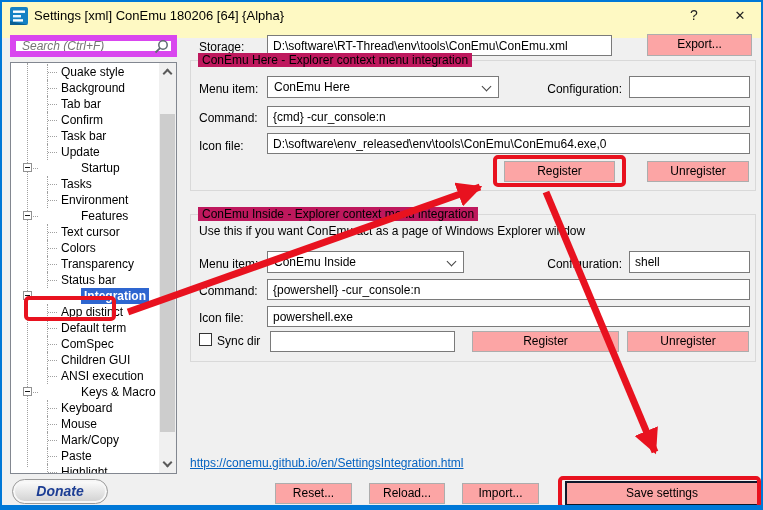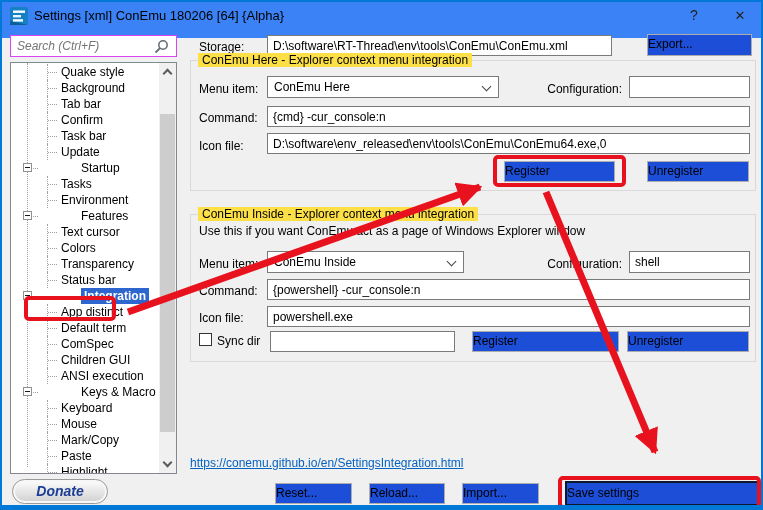--- a/index.html
+++ b/index.html
@@ -5,25 +5,25 @@
   * { margin:0; padding:0; box-sizing:border-box; }
   html,body { background:#888; }
   body { font-family:"Liberation Sans", sans-serif; }
   .window {
     position:relative; width:763px; height:510px; margin:0 auto;
     background:#f0f0f0; overflow:hidden;
     border-style:solid; border-color:#0078d7; border-width:2px 2px 5px 2px;
   }
   .abs { position:absolute; }
   
-  .titlebar { position:absolute; left:0; top:0; width:100%; height:36px; background:#3b82f6; }
+  .titlebar { position:absolute; left:0; top:0; width:100%; height:36px; background:#fef9c3; }
   .title-text { position:absolute; left:32px; top:6px; font-size:13px; color:#000; white-space:nowrap; }
   .cap-btn { position:absolute; top:2px; width:32px; height:23px; text-align:center; line-height:23px; font-size:14px; color:#222; cursor:pointer; }
   
-  .search-box { position:absolute; left:8px; top:33px; width:167px; height:22px; background:#fff; border:1px solid #d946ef; font-family:"Liberation Sans",sans-serif; font-style:italic; font-size:12px; color:#0369a1; padding:0 24px 0 6px; }
+  .search-box { position:absolute; left:8px; top:33px; width:167px; height:22px; background:#fff; border:6px solid #d946ef; font-family:"Liberation Sans",sans-serif; font-style:italic; font-size:12px; color:#0369a1; padding:0 24px 0 6px; }
   .search-glass { position:absolute; left:152px; top:37px; width:15px; height:15px; pointer-events:none; }
   .treepanel { position:absolute; left:8px; top:60px; width:167px; height:412px; background:#fff; border:1px solid #828790; overflow:hidden; }
   .treerows { position:absolute; left:0; top:1px; width:148px; }
   .trow { position:relative; height:16px; font-size:12px; line-height:16px; white-space:nowrap; cursor:default; }
   .trow.leaf::before { content:''; position:absolute; left:36px; top:0; height:16px; border-left:1px dotted #a0a0a0; }
   .trow.leaf::after  { content:''; position:absolute; left:37px; top:8px; width:9px; border-top:1px dotted #a0a0a0; }
   .trow .tlabel { position:absolute; left:50px; top:0; color:#000; }
   .trow.parent .tlabel { left:29px;margin-left:41px; }
   .trow.parent::before { content:''; position:absolute; left:22px; top:8px; width:5px; border-top:1px dotted #a0a0a0; }
   .expander { position:absolute; left:12px; top:3px; width:9px; height:9px; background:#fff; border:1px solid #919191; }
@@ -35,26 +35,26 @@
   .sb-btn { position:absolute; left:0; width:17px; height:17px; background:#f0f0f0; }
   .sb-thumb { position:absolute; left:1px; top:51px; width:15px; height:318px; background:#cdcdcd; }
   .chev { position:absolute; left:5px; width:7px; height:7px; border-style:solid; border-color:#5a5a5a; border-width:0 2px 2px 0; }
   .chev.up { top:7px; transform:rotate(-135deg); }
   .chev.down { top:3px; transform:rotate(45deg); }
   
   .donate { position:absolute; left:10px; top:477px; width:96px; height:25px; border-radius:13px; background:linear-gradient(#fefefe,#cfcfcf); border:1px solid #9a9a9a; box-shadow:inset 0 0 0 2px #f7f7f7; color:#1d3e94; font-weight:bold; font-style:italic; font-size:14px; text-align:center; line-height:22px; cursor:pointer; }
   
   .lbl { position:absolute; font-size:12px; color:#000; white-space:nowrap; }
   .field { position:absolute; background:#fff; border:1px solid #7a7a7a; font-family:"Liberation Sans",sans-serif; font-size:12px; color:#000; padding:0 5px; }
-  .btn { position:absolute; background:#1d4ed8; border:1px solid #adadad; font-size:12px; color:#000; text-align:left; cursor:pointer; font-family:"Liberation Sans",sans-serif; }
+  .btn { position:absolute; background:#fca5a5; border:1px solid #adadad; font-size:12px; color:#000; text-align:center; cursor:pointer; font-family:"Liberation Sans",sans-serif; }
   .btn.default { border:2px solid #0f172a; }
   .combo { position:absolute; background:#fff; border:1px solid #7a7a7a; font-size:12px; color:#000; padding:3px 22px 0 6px; cursor:pointer; white-space:nowrap; }
   .combo .cchev { position:absolute; right:8px; top:6px; width:7px; height:7px; border-style:solid; border-color:#444; border-width:0 1px 1px 0; transform:rotate(45deg); }
   .group { position:absolute; border:1px solid #d9d9d9; }
-  .legend { position:absolute; top:-8px; left:7px; background:#fde047; padding:0 4px; font-size:12px; color:#000; white-space:nowrap; }
+  .legend { position:absolute; top:-8px; left:7px; background:#be185d; padding:0 4px; font-size:12px; color:#000; white-space:nowrap; }
   .checkbox { position:absolute; width:13px; height:13px; background:#fff; border:1px solid #333; cursor:pointer; }
   .link { position:absolute; font-size:12px; color:#0563c1; text-decoration:underline; cursor:pointer; white-space:nowrap; }
   
   .redbox { position:absolute; border:4px solid #e8121f; border-radius:5px; pointer-events:none; z-index:40; }
   .arrows { position:absolute; left:0; top:0; z-index:50; pointer-events:none; }
 </style>
 </head>
 <body>
 
 <div class="window">

